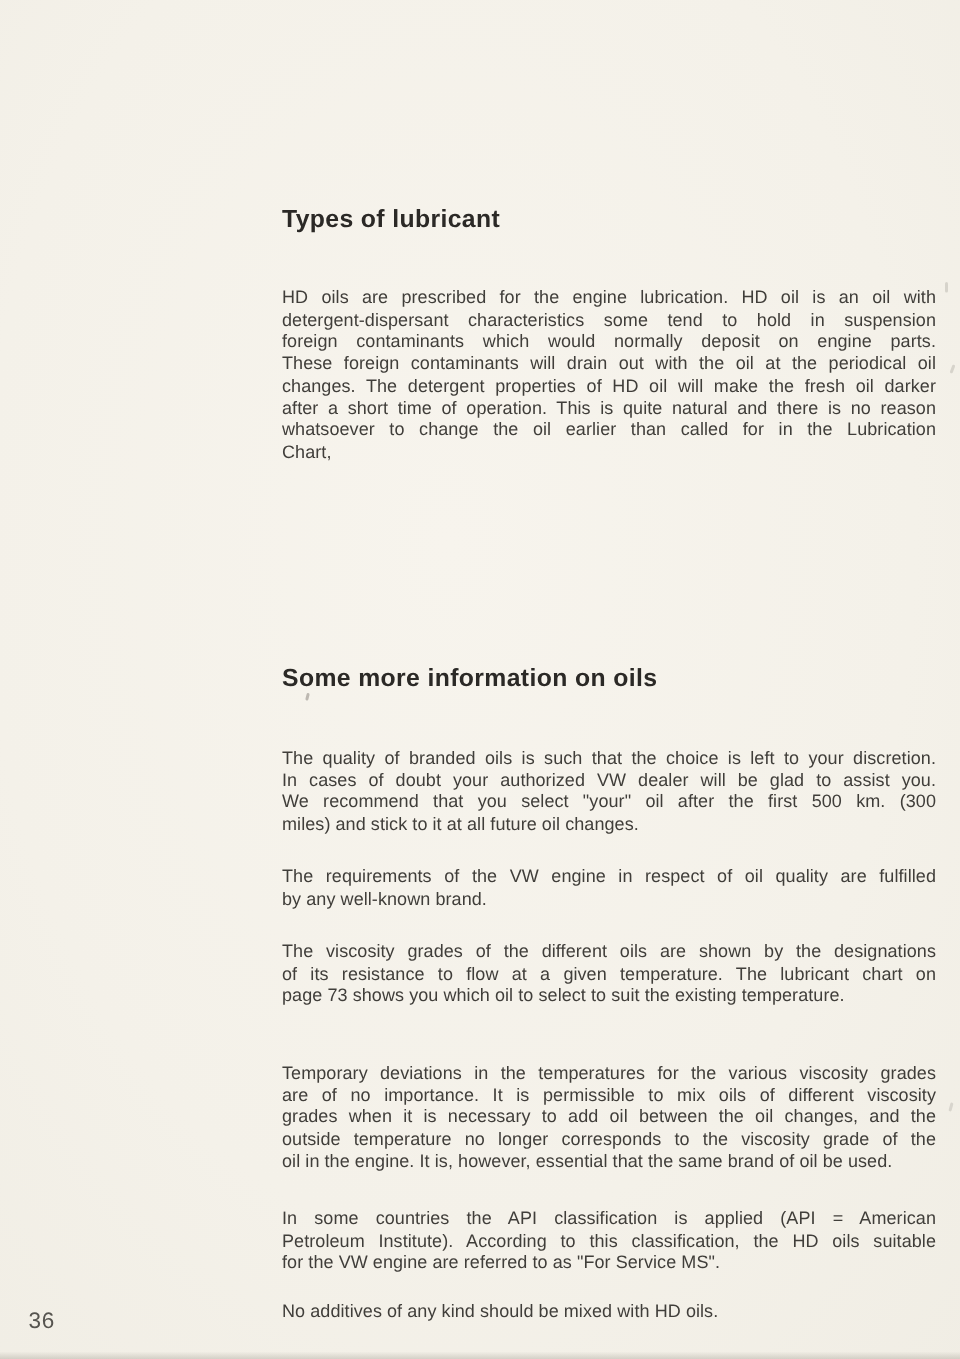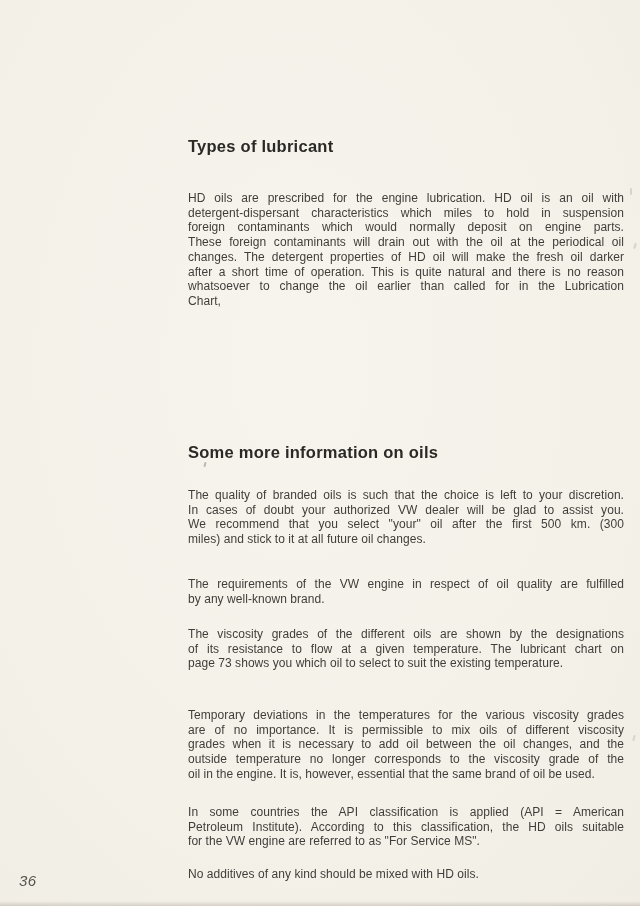--- a/index.html
+++ b/index.html
@@ -36,50 +36,50 @@
     position: absolute; left: 188px; width: 436px;
     font-size: 12px; line-height: 14.7px;
     color: #403e3a;
     letter-spacing: 0.05px;
     margin-top: 17px;
   }
   .jline { text-align: justify; text-align-last: justify; white-space: normal; }
   .jline.last { text-align-last: left; }
   .pagenum {
     position: absolute; left: 19px; top: 872px;
-    font-size: 15px; color: #56544f; letter-spacing: 0.5px; font-style: italic;
+    font-size: 15px; color: #56544f; letter-spacing: 0.5px;
   }
   
   .speck { position: absolute; background: rgba(120,114,106,0.45); border-radius: 1px; }
   .speck.s1 { left: 204px; top: 462px; width: 2px; height: 5px; transform: rotate(14deg); }  
   .speck.s2 { left: 630px; top: 188px; width: 2px; height: 7px; opacity: .5; }
   .speck.s3 { left: 634px; top: 243px; width: 2px; height: 6px; transform: rotate(20deg); opacity: .5; }
   .speck.s4 { left: 633px; top: 735px; width: 2px; height: 6px; transform: rotate(15deg); opacity: .45; }
 </style>
 </head>
 <body>
 
 <div class="page">
 
   <h1 class="heading" style="top:136px">Types of lubricant</h1>
 
   <div class="para" style="top:174px">
       <div class="jline">HD oils are prescribed for the engine lubrication. HD oil is an oil with</div>
-      <div class="jline">detergent-dispersant characteristics which miles to hold in suspension</div>
+      <div class="jline">detergent-dispersant characteristics some tend to hold in suspension</div>
       <div class="jline">foreign contaminants which would normally deposit on engine parts.</div>
       <div class="jline">These foreign contaminants will drain out with the oil at the periodical oil</div>
       <div class="jline">changes. The detergent properties of HD oil will make the fresh oil darker</div>
       <div class="jline">after a short time of operation. This is quite natural and there is no reason</div>
       <div class="jline">whatsoever to change the oil earlier than called for in the Lubrication</div>
       <div class="jline last">Chart,</div>
     </div>
 
   <h1 class="heading" style="top:442px">Some more information on oils</h1>
 
-  <div class="para" style="top:471px">
+  <div class="para" style="top:481px">
       <div class="jline">The quality of branded oils is such that the choice is left to your discretion.</div>
       <div class="jline">In cases of doubt your authorized VW dealer will be glad to assist you.</div>
       <div class="jline">We recommend that you select "your" oil after the first 500 km. (300</div>
       <div class="jline last">miles) and stick to it at all future oil changes.</div>
     </div>
 
   <div class="para" style="top:560px">
       <div class="jline">The requirements of the VW engine in respect of oil quality are fulfilled</div>
       <div class="jline last">by any well-known brand.</div>
     </div>

